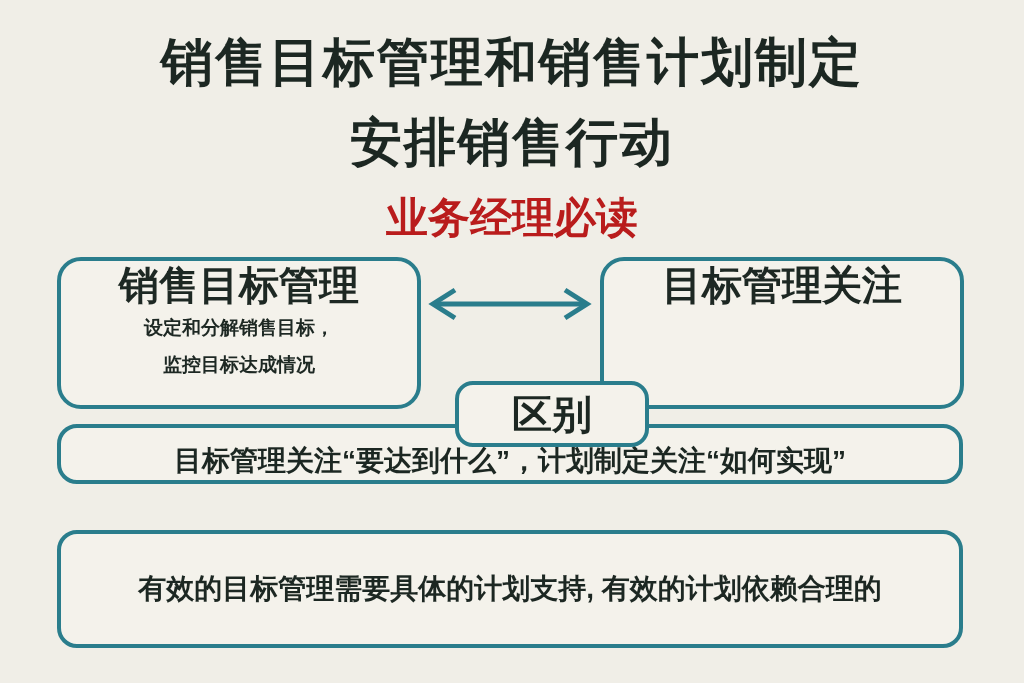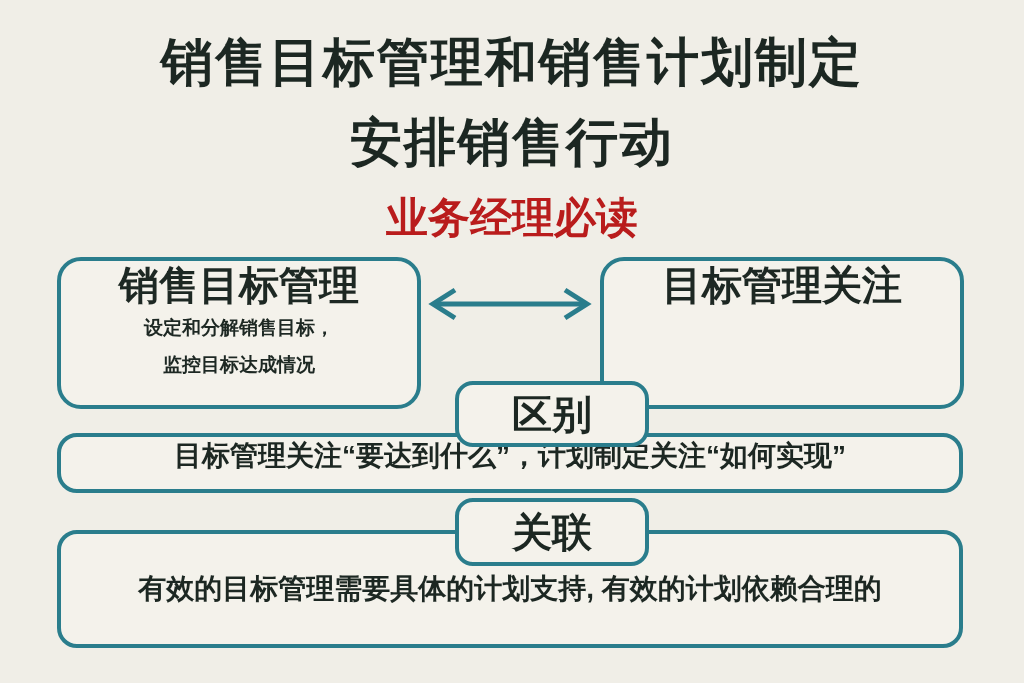--- a/index.html
+++ b/index.html
@@ -43,22 +43,22 @@
   .badge-difference { top:381px; height:66px; }
   .badge-connection { top:498px; height:68px; }
 
   .wide-box {
     position:absolute; left:57px; width:906px;
     background:#f4f2eb; border:4px solid #2a7d8c; border-radius:20px;
     box-sizing:border-box; z-index:2; text-align:center;
     font-size:28px; font-weight:700; color:#1c2722;
   }
   .wide-difference {
-    top:433px; height:60px;
-    display:flex; align-items:flex-start; justify-content:center;
+    top:424px; height:60px;
+    display:flex; align-items:flex-end; justify-content:center;
   }
   .wide-connection {
     top:530px; height:118px;
     padding-top:36px; line-height:37px;
   }
 </style>
 </head>
 <body>
 
 <div class="canvas">
@@ -93,17 +93,14 @@
   </div>
 
   <div class="badge badge-difference">
     <span>区别</span>
   </div>
 
   <div class="wide-box wide-connection">
     <div>有效的目标管理需要具体的计划支持, 有效的计划依赖合理的</div>
   </div>
 
-  <div class="badge badge-connection">
-    <span>关联</span>
-  </div>
 
 </div>
 
 </body></html>

